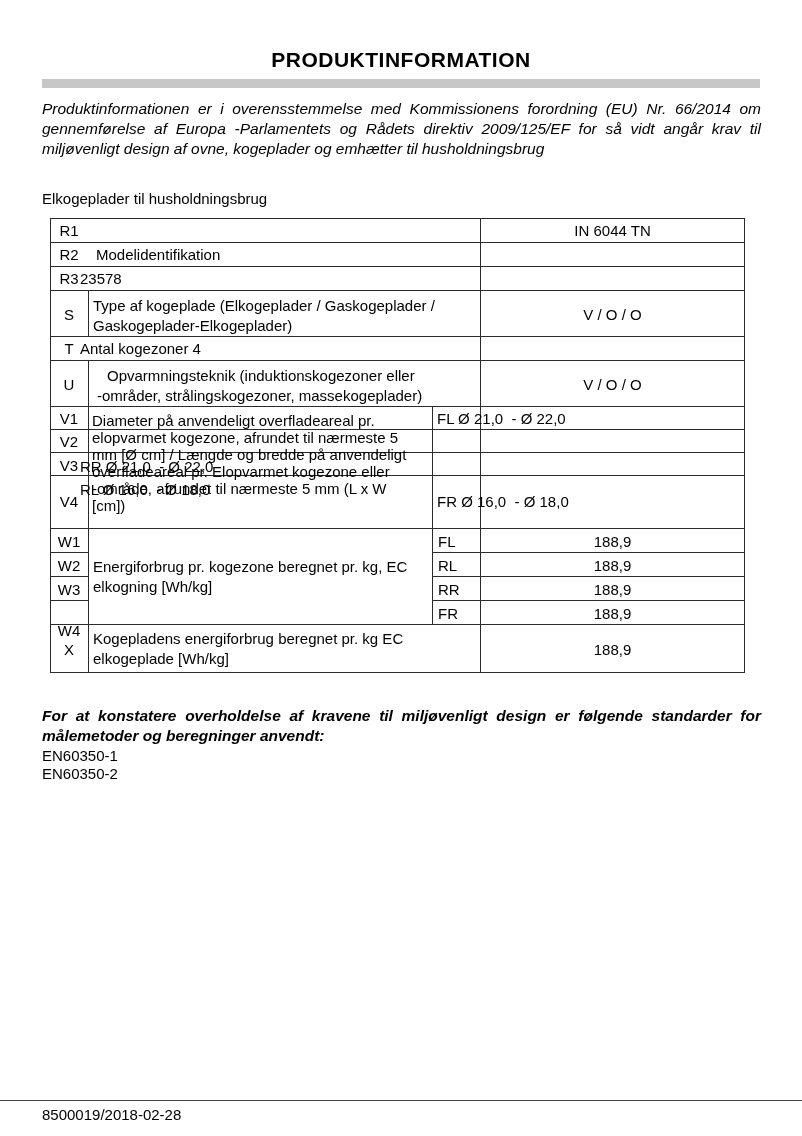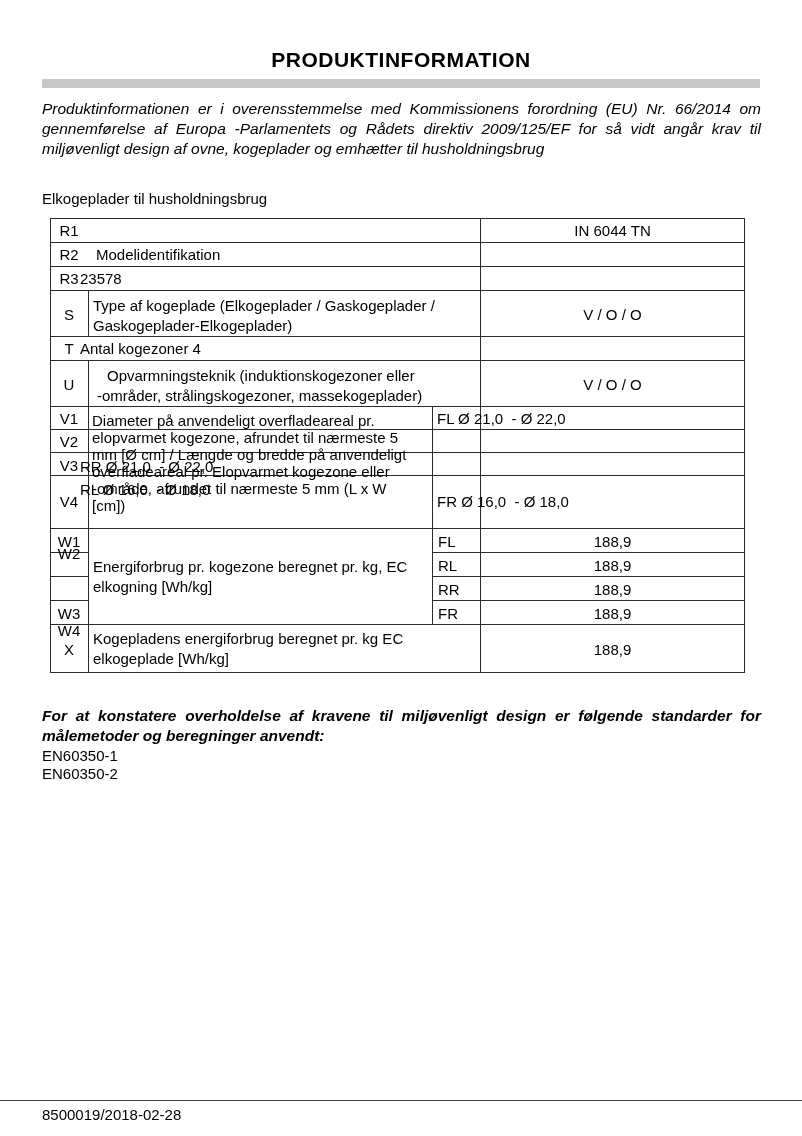--- a/index.html
+++ b/index.html
@@ -89,22 +89,22 @@
     <div class="t" style="left:92px;top:480px;">-område, afrundet til nærmeste 5 mm (L x W</div>
     <div class="t" style="left:92px;top:497px;">[cm])</div>
 
     <div class="t" style="left:80px;top:433px;margin-top:48px;">RL Ø 16,0  - Ø 18,0</div>
     <div class="t" style="left:80px;top:458px;">RR Ø 21,0  - Ø 22,0</div>
 
     <div class="t" style="left:437px;top:410px;">FL Ø 21,0  - Ø 22,0</div>
     <div class="t" style="left:437px;top:493px;">FR Ø 16,0  - Ø 18,0</div>
 
     <div class="code" style="top:533px;">W1</div>
-    <div class="code" style="top:545px;">W2</div>
-    <div class="code" style="top:605px;">W3</div>
+    <div class="code" style="top:557px;">W2</div>
+    <div class="code" style="top:581px;">W3</div>
     <div class="code" style="top:622px;">W4</div>
 
     <div class="t" style="left:93px;top:558px;">Energiforbrug pr. kogezone beregnet pr. kg, EC</div>
     <div class="t" style="left:93px;top:578px;">elkogning [Wh/kg]</div>
 
     <div class="t" style="left:438px;top:533px;">FL</div>
     <div class="t" style="left:438px;top:557px;">RL</div>
     <div class="t" style="left:438px;top:581px;">RR</div>
     <div class="t" style="left:438px;top:605px;">FR</div>
 

